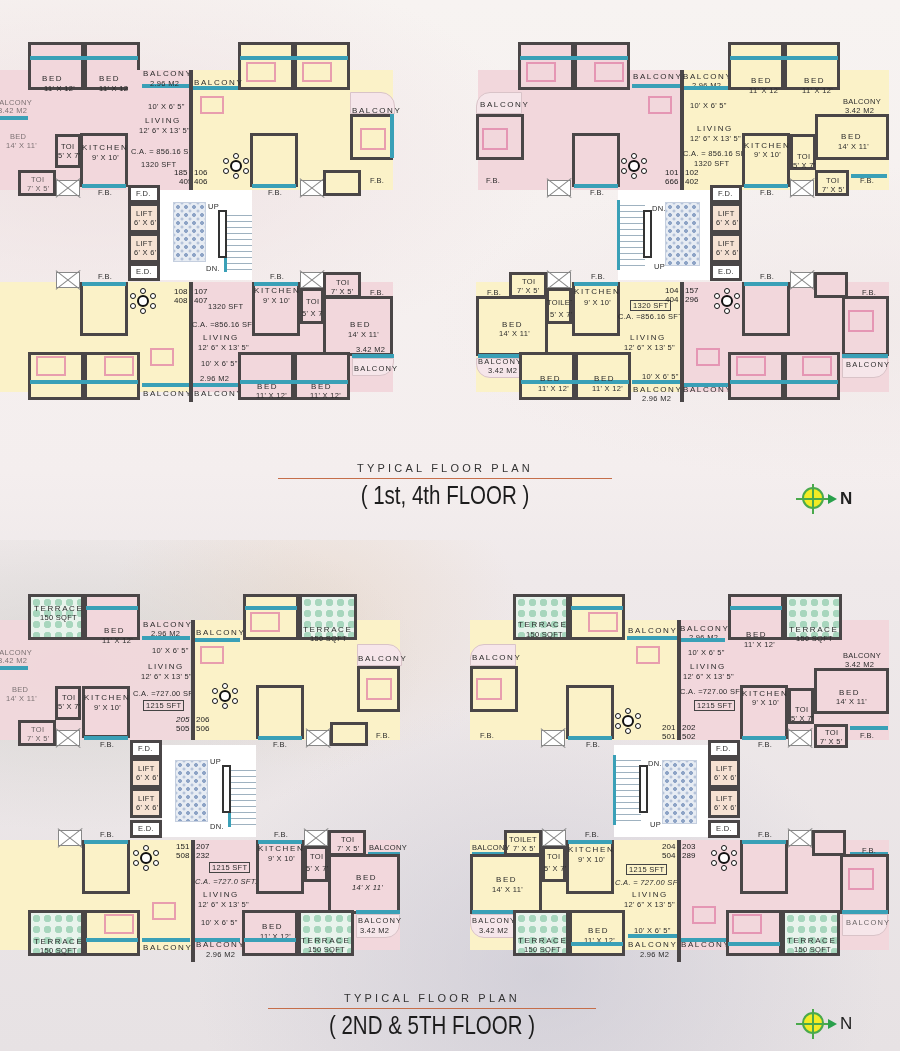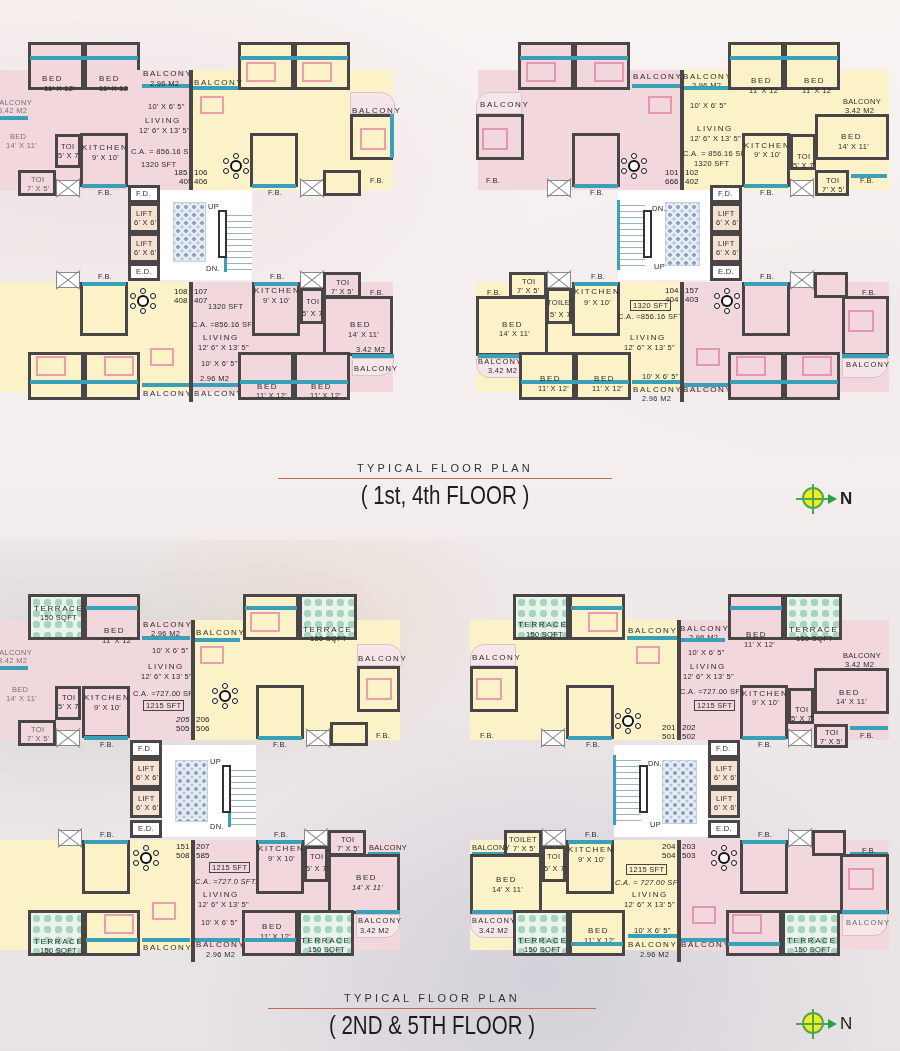--- a/index.html
+++ b/index.html
@@ -347,21 +347,21 @@
   <div class="lbl" style="left:540px;top:374px;">BED</div>
   <div class="lbl sm" style="left:538px;top:384px;">11' X 12'</div>
   <div class="lbl" style="left:594px;top:374px;">BED</div>
   <div class="lbl sm" style="left:592px;top:384px;">11' X 12'</div>
   <div class="unit-num" style="left:665px;top:286px;">104</div>
   <div class="unit-num" style="left:665px;top:295px;">404</div>
   <div class="wallv" style="left:680px;top:282px;height:120px;"></div>
 
   <div class="room pink open" style="left:684px;top:282px;width:205px;height:110px;"></div>
   <div class="unit-num" style="left:685px;top:286px;text-align:left;">157</div>
-  <div class="unit-num" style="left:685px;top:295px;text-align:left;">403</div>
+  <div class="unit-num" style="left:685px;top:295px;text-align:left;">296</div>
   <div class="dining" style="left:716px;top:290px;">
     <div class="t"></div>
       <div class="c" style="left:8px;top:-2px"></div>
       <div class="c" style="left:8px;top:18px"></div>
       <div class="c" style="left:-2px;top:3px"></div>
       <div class="c" style="left:18px;top:3px"></div>
       <div class="c" style="left:-2px;top:13px"></div>
       <div class="c" style="left:18px;top:13px"></div>
   </div>
   <div class="room pink" style="left:742px;top:282px;width:48px;height:54px;"></div>
@@ -509,21 +509,21 @@
   <div class="glass" style="left:86px;top:388px;width:52px;"></div>
   <div class="furn" style="left:152px;top:352px;width:24px;height:18px;"></div>
   <div class="glass" style="left:142px;top:388px;width:48px;"></div>
   <div class="lbl" style="left:143px;top:393px;">BALCONY</div>
   <div class="unit-num" style="left:176px;top:292px;">151</div>
   <div class="unit-num" style="left:176px;top:301px;">508</div>
   <div class="wallv" style="left:191px;top:290px;height:122px;"></div>
 
   <div class="room pink open" style="left:195px;top:290px;width:205px;height:110px;"></div>
   <div class="unit-num" style="left:196px;top:292px;text-align:left;">207</div>
-  <div class="unit-num" style="left:196px;top:301px;text-align:left;">585</div>
+  <div class="unit-num" style="left:196px;top:301px;text-align:left;">232</div>
   <div class="lbl sm box" style="left:209px;top:312px;">1215 SFT</div>
   <div class="lbl sm" style="left:195px;top:327px;font-style:italic;">C.A. =727.0 SFT.</div>
   <div class="lbl" style="left:203px;top:340px;">LIVING</div>
   <div class="lbl sm" style="left:198px;top:350px;">12' 6" X 13' 5"</div>
   <div class="lbl sm" style="left:201px;top:368px;">10' X 6' 5"</div>
   <div class="glass" style="left:195px;top:388px;width:45px;"></div>
   <div class="lbl" style="left:196px;top:390px;">BALCONY</div>
   <div class="lbl sm" style="left:206px;top:400px;">2.96 M2</div>
   <div class="room pink" style="left:256px;top:290px;width:48px;height:54px;"></div>
   <div class="glass" style="left:258px;top:290px;width:44px;"></div>
@@ -678,21 +678,21 @@
   <div class="room yellow" style="left:569px;top:360px;width:56px;height:46px;"></div>
   <div class="lbl" style="left:588px;top:376px;">BED</div>
   <div class="lbl sm" style="left:584px;top:386px;">11' X 12'</div>
   <div class="glass" style="left:571px;top:392px;width:52px;"></div>
   <div class="unit-num" style="left:662px;top:292px;">204</div>
   <div class="unit-num" style="left:662px;top:301px;">504</div>
   <div class="wallv" style="left:677px;top:290px;height:122px;"></div>
 
   <div class="room pink open" style="left:681px;top:290px;width:208px;height:110px;"></div>
   <div class="unit-num" style="left:682px;top:292px;text-align:left;">203</div>
-  <div class="unit-num" style="left:682px;top:301px;text-align:left;">503</div>
+  <div class="unit-num" style="left:682px;top:301px;text-align:left;">289</div>
   <div class="dining" style="left:713px;top:297px;">
     <div class="t"></div>
       <div class="c" style="left:8px;top:-2px"></div>
       <div class="c" style="left:8px;top:18px"></div>
       <div class="c" style="left:-2px;top:3px"></div>
       <div class="c" style="left:18px;top:3px"></div>
       <div class="c" style="left:-2px;top:13px"></div>
       <div class="c" style="left:18px;top:13px"></div>
   </div>
   <div class="room pink" style="left:740px;top:290px;width:48px;height:54px;"></div>

